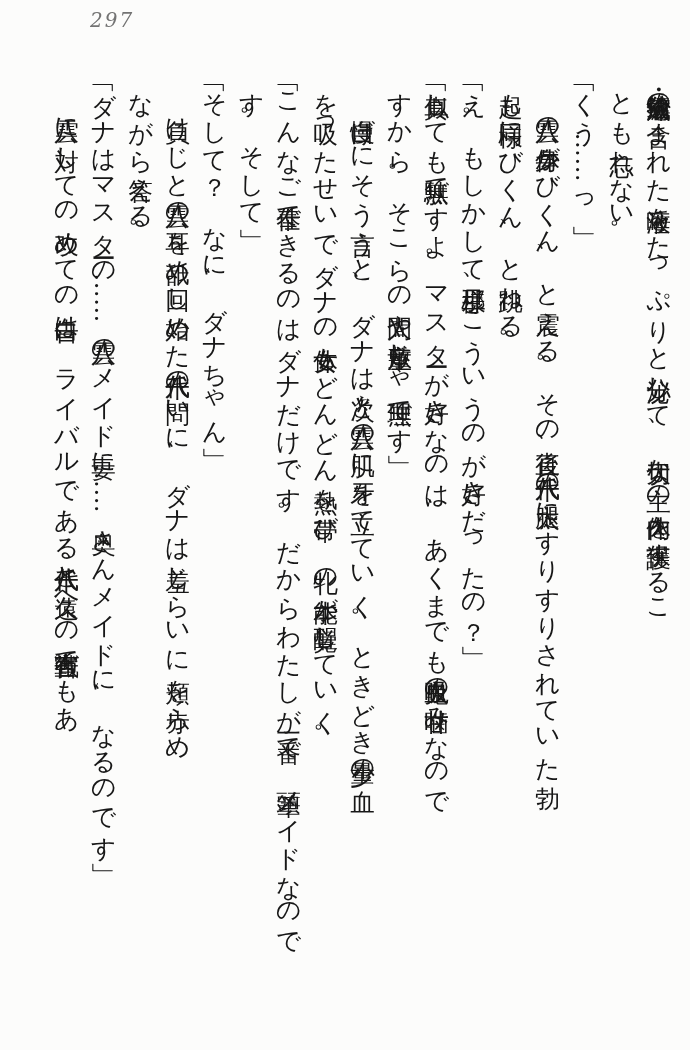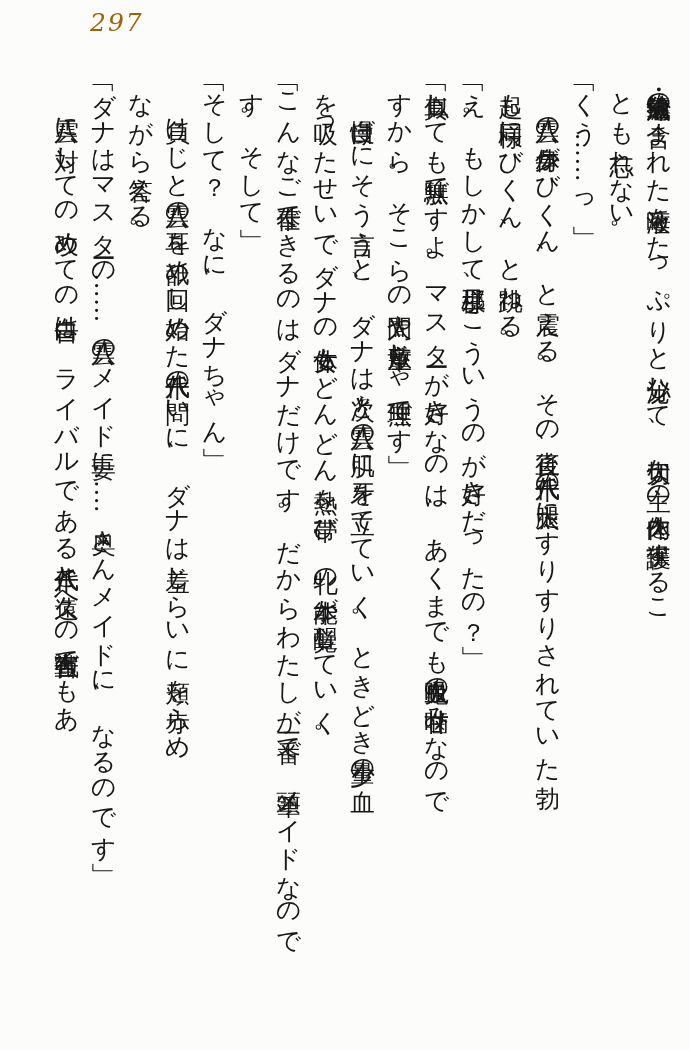--- a/index.html
+++ b/index.html
@@ -12,24 +12,24 @@
     width: 690px;
     height: 1050px;
     background: #fcfcfb;
     overflow: hidden;
     font-family: "DejaVu Serif", "Liberation Serif", serif;
   }
   .page-number {
     position: absolute;
     top: 8px;
     left: 90px;
-    font-size: 25px;
+    font-size: 20px;
     font-style: italic;
     letter-spacing: 2px;
-    color: #a16207;
+    color: #737373;
     font-family: "DejaVu Serif", "Liberation Serif", serif;
   }
   .text-block {
     position: absolute;
     top: 76px;
     right: 13px;
     height: 940px;
     writing-mode: vertical-rl;
     text-orientation: mixed;
   }

